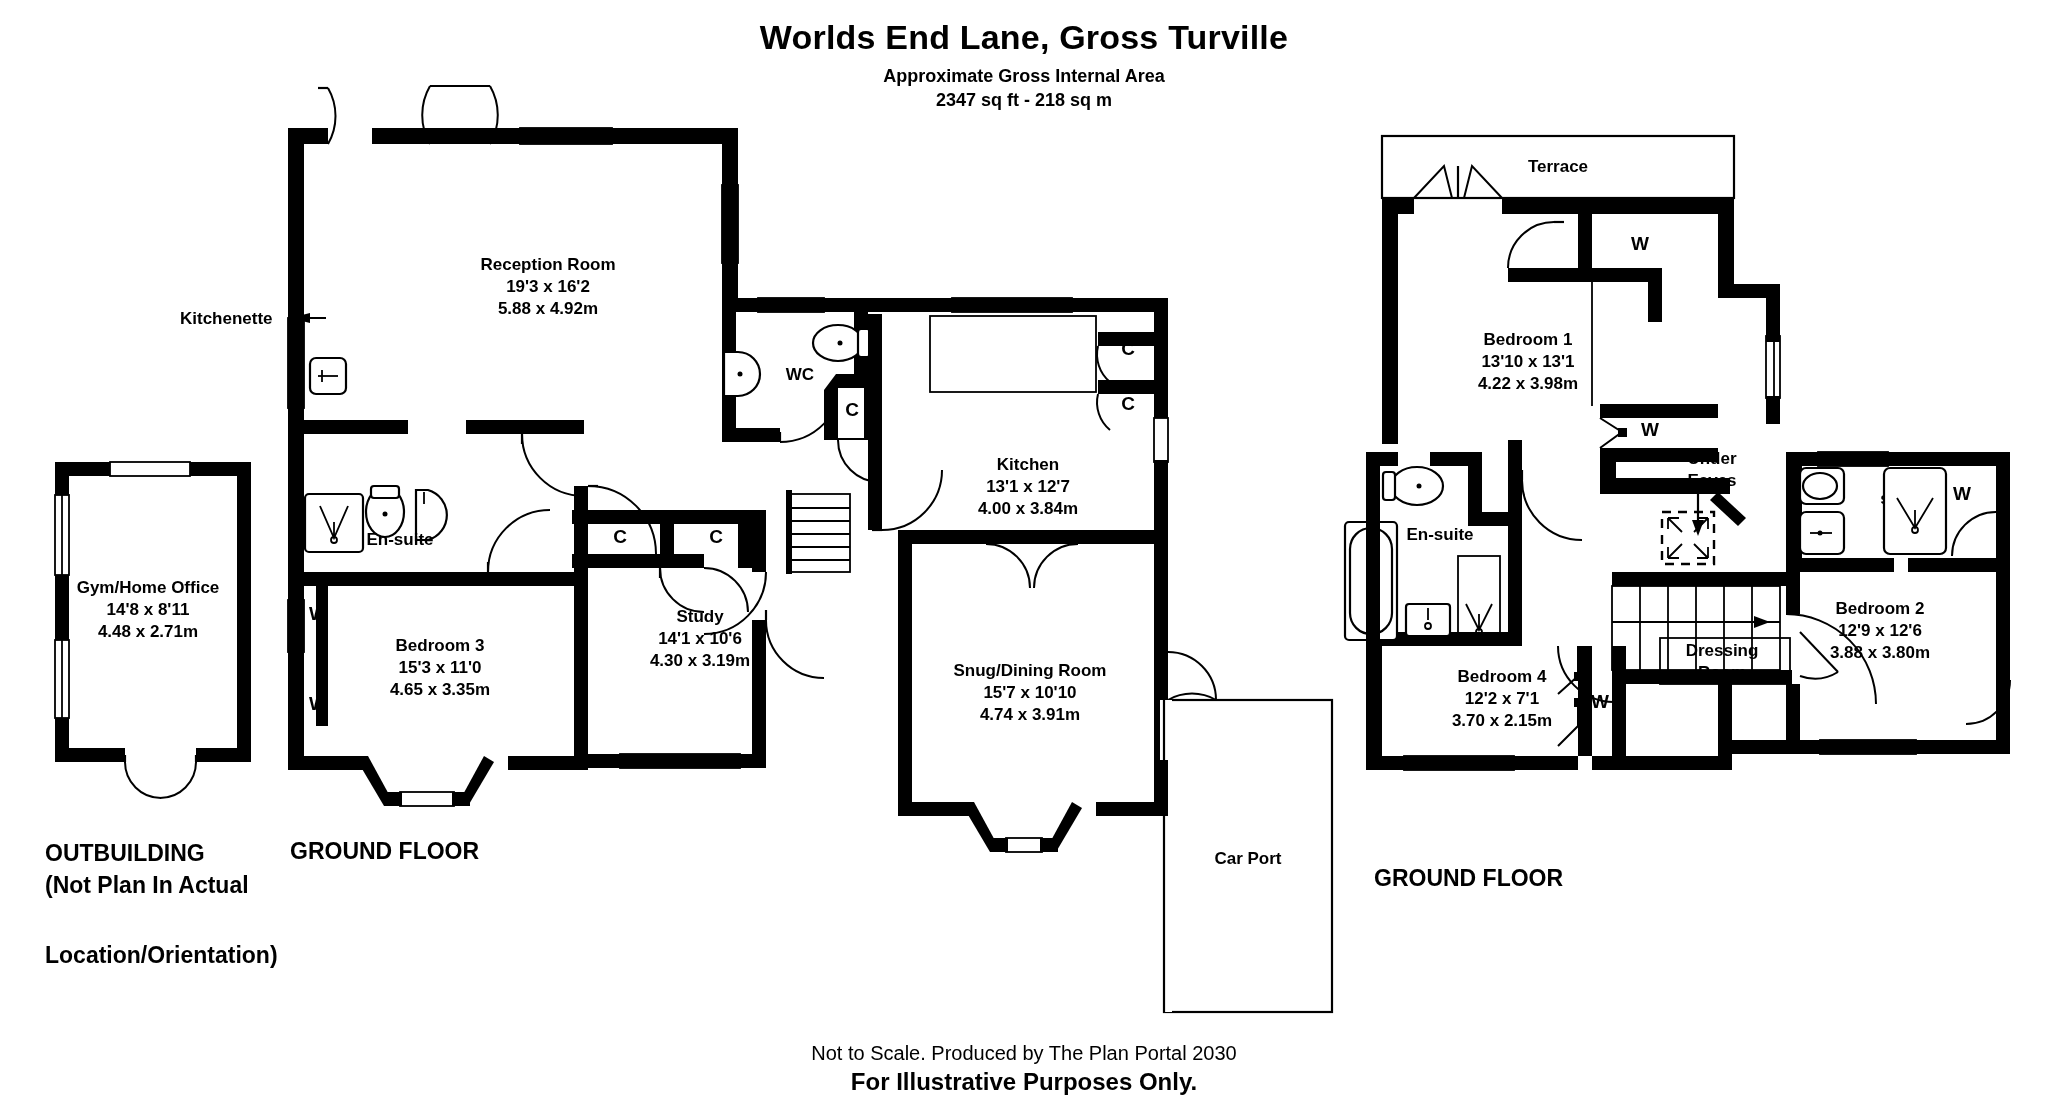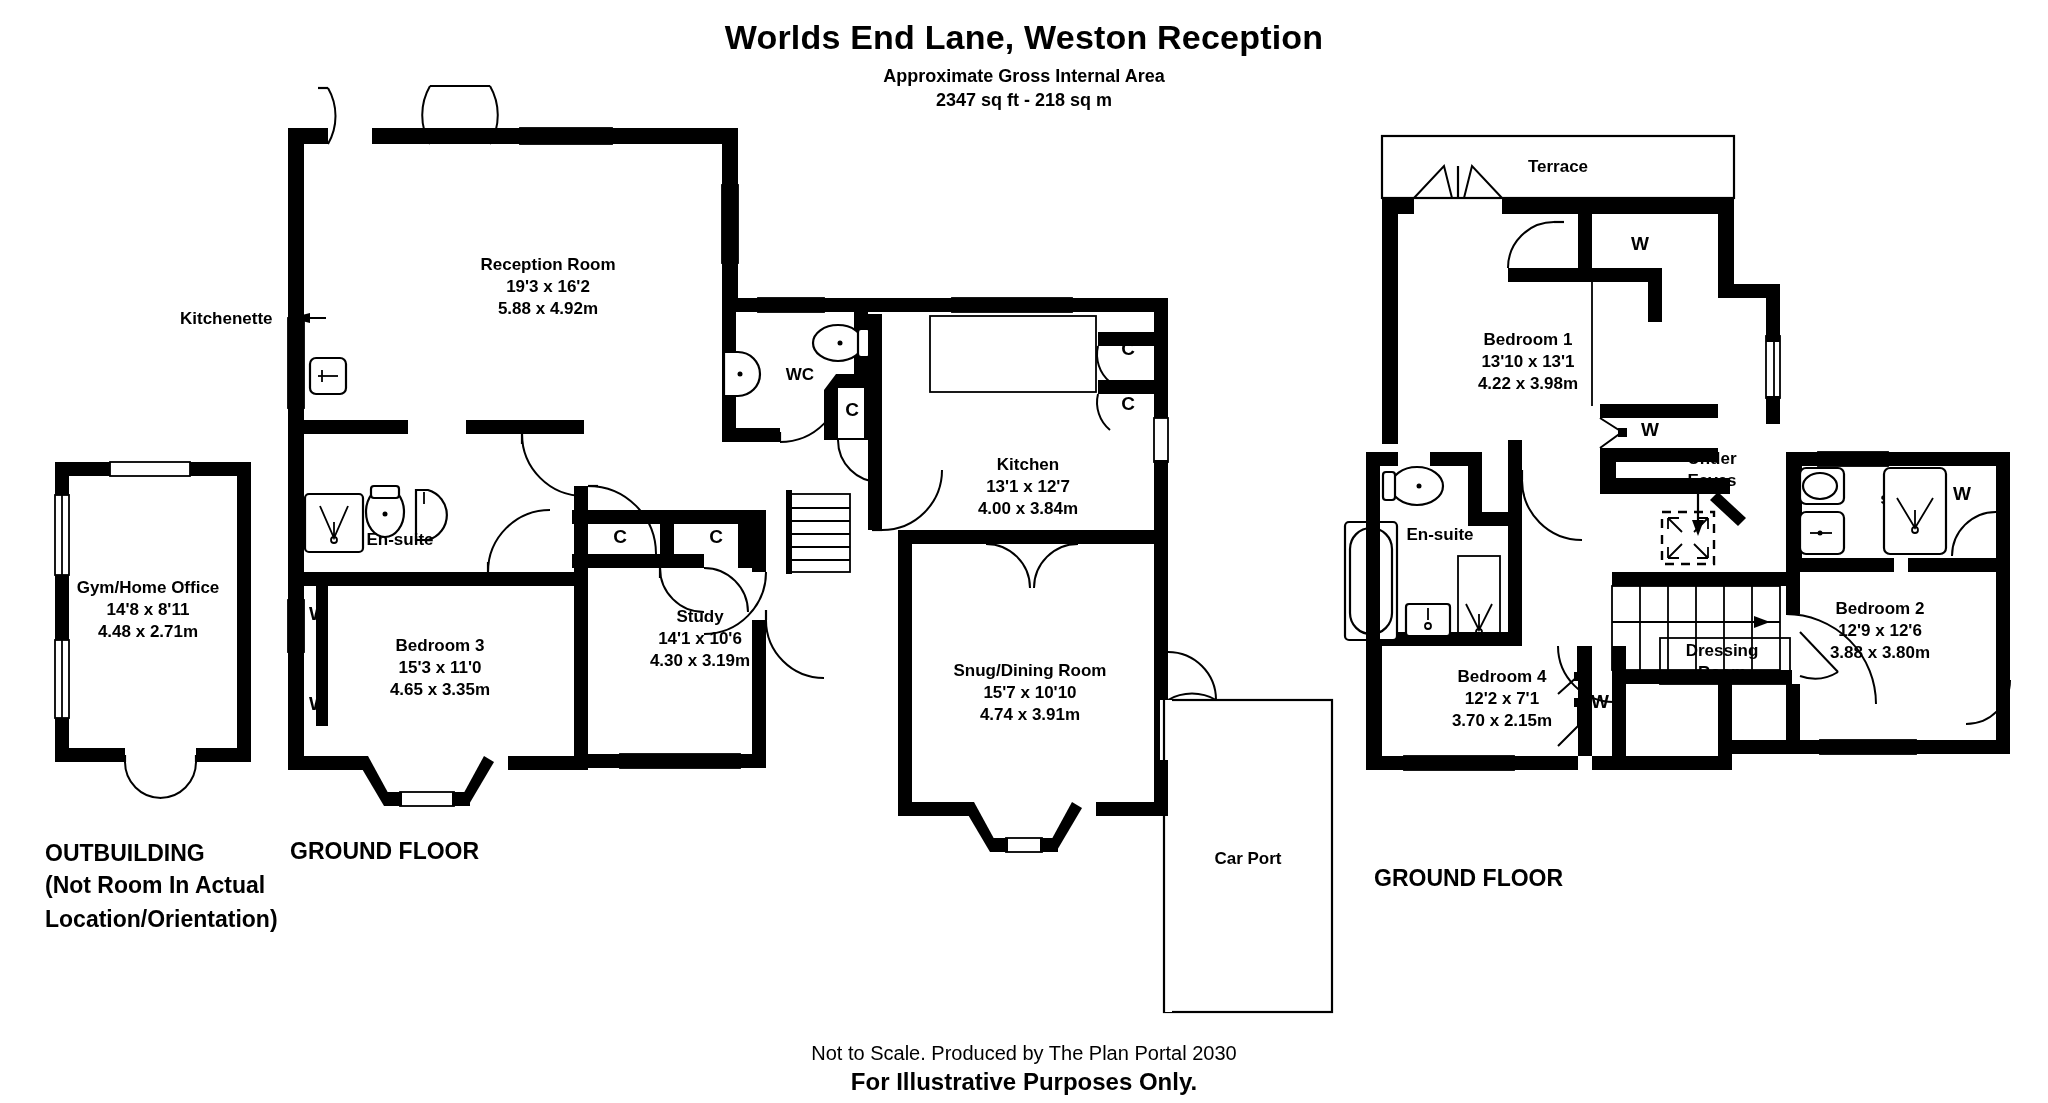--- a/index.html
+++ b/index.html
@@ -21,21 +21,21 @@
   .wall{fill:#000;}
   .thin{fill:none;stroke:#000;stroke-width:2.2;}
   .thin1{fill:none;stroke:#000;stroke-width:1.8;}
   .fix{fill:#fff;stroke:#000;stroke-width:2.2;}
   .dash{fill:none;stroke:#000;stroke-width:2.4;stroke-dasharray:9 7;}
   .swing{fill:none;stroke:#000;stroke-width:2;}
 </style>
 </head>
 <body>
 
-<div class="hdr" id="title">Worlds End Lane, Weston Reception</div>
+<div class="hdr" id="title">Worlds End Lane, Gross Turville</div>
 <div class="hdr" id="sub1">Approximate Gross Internal Area</div>
 <div class="hdr" id="sub2">2347 sq ft - 218 sq m</div>
 
 <svg id="plan" viewBox="0 0 2048 1103">
 
   <g>
 
     <rect class="wall" x="55" y="462" width="196" height="14"></rect>
     <rect class="wall" x="55" y="462" width="14" height="300"></rect>
     <rect class="wall" x="237" y="462" width="14" height="300"></rect>
@@ -387,17 +387,17 @@
     <rect class="wall" x="1592" y="756" width="140" height="14"></rect>
     <rect class="wall" x="1718" y="684" width="14" height="72"></rect>
     <rect class="wall" x="1786" y="684" width="14" height="70"></rect>
   </g>
 
 </svg>
 
 <div class="floorlbl" style="position:absolute;left:290px;top:838px;">GROUND FLOOR</div>
 <div class="floorlbl" style="position:absolute;left:1374px;top:865px;">GROUND FLOOR</div>
 <div class="outlbl" style="position:absolute;left:45px;top:840px;">OUTBUILDING</div>
-<div class="outlbl" style="position:absolute;left:45px;top:872px;">(Not Room In Actual</div>
-<div class="outlbl" style="position:absolute;left:45px;top:906px;">Location/Orientation)</div>
+<div class="outlbl" style="position:absolute;left:45px;top:872px;">(Not Plan In Actual</div>
+<div class="outlbl" style="position:absolute;left:45px;top:942px;">Location/Orientation)</div>
 
 <div class="hdr" id="foot1">Not to Scale. Produced by The Plan Portal 2030</div>
 <div class="hdr" id="foot2">For Illustrative Purposes Only.</div>
 
 </body></html>

